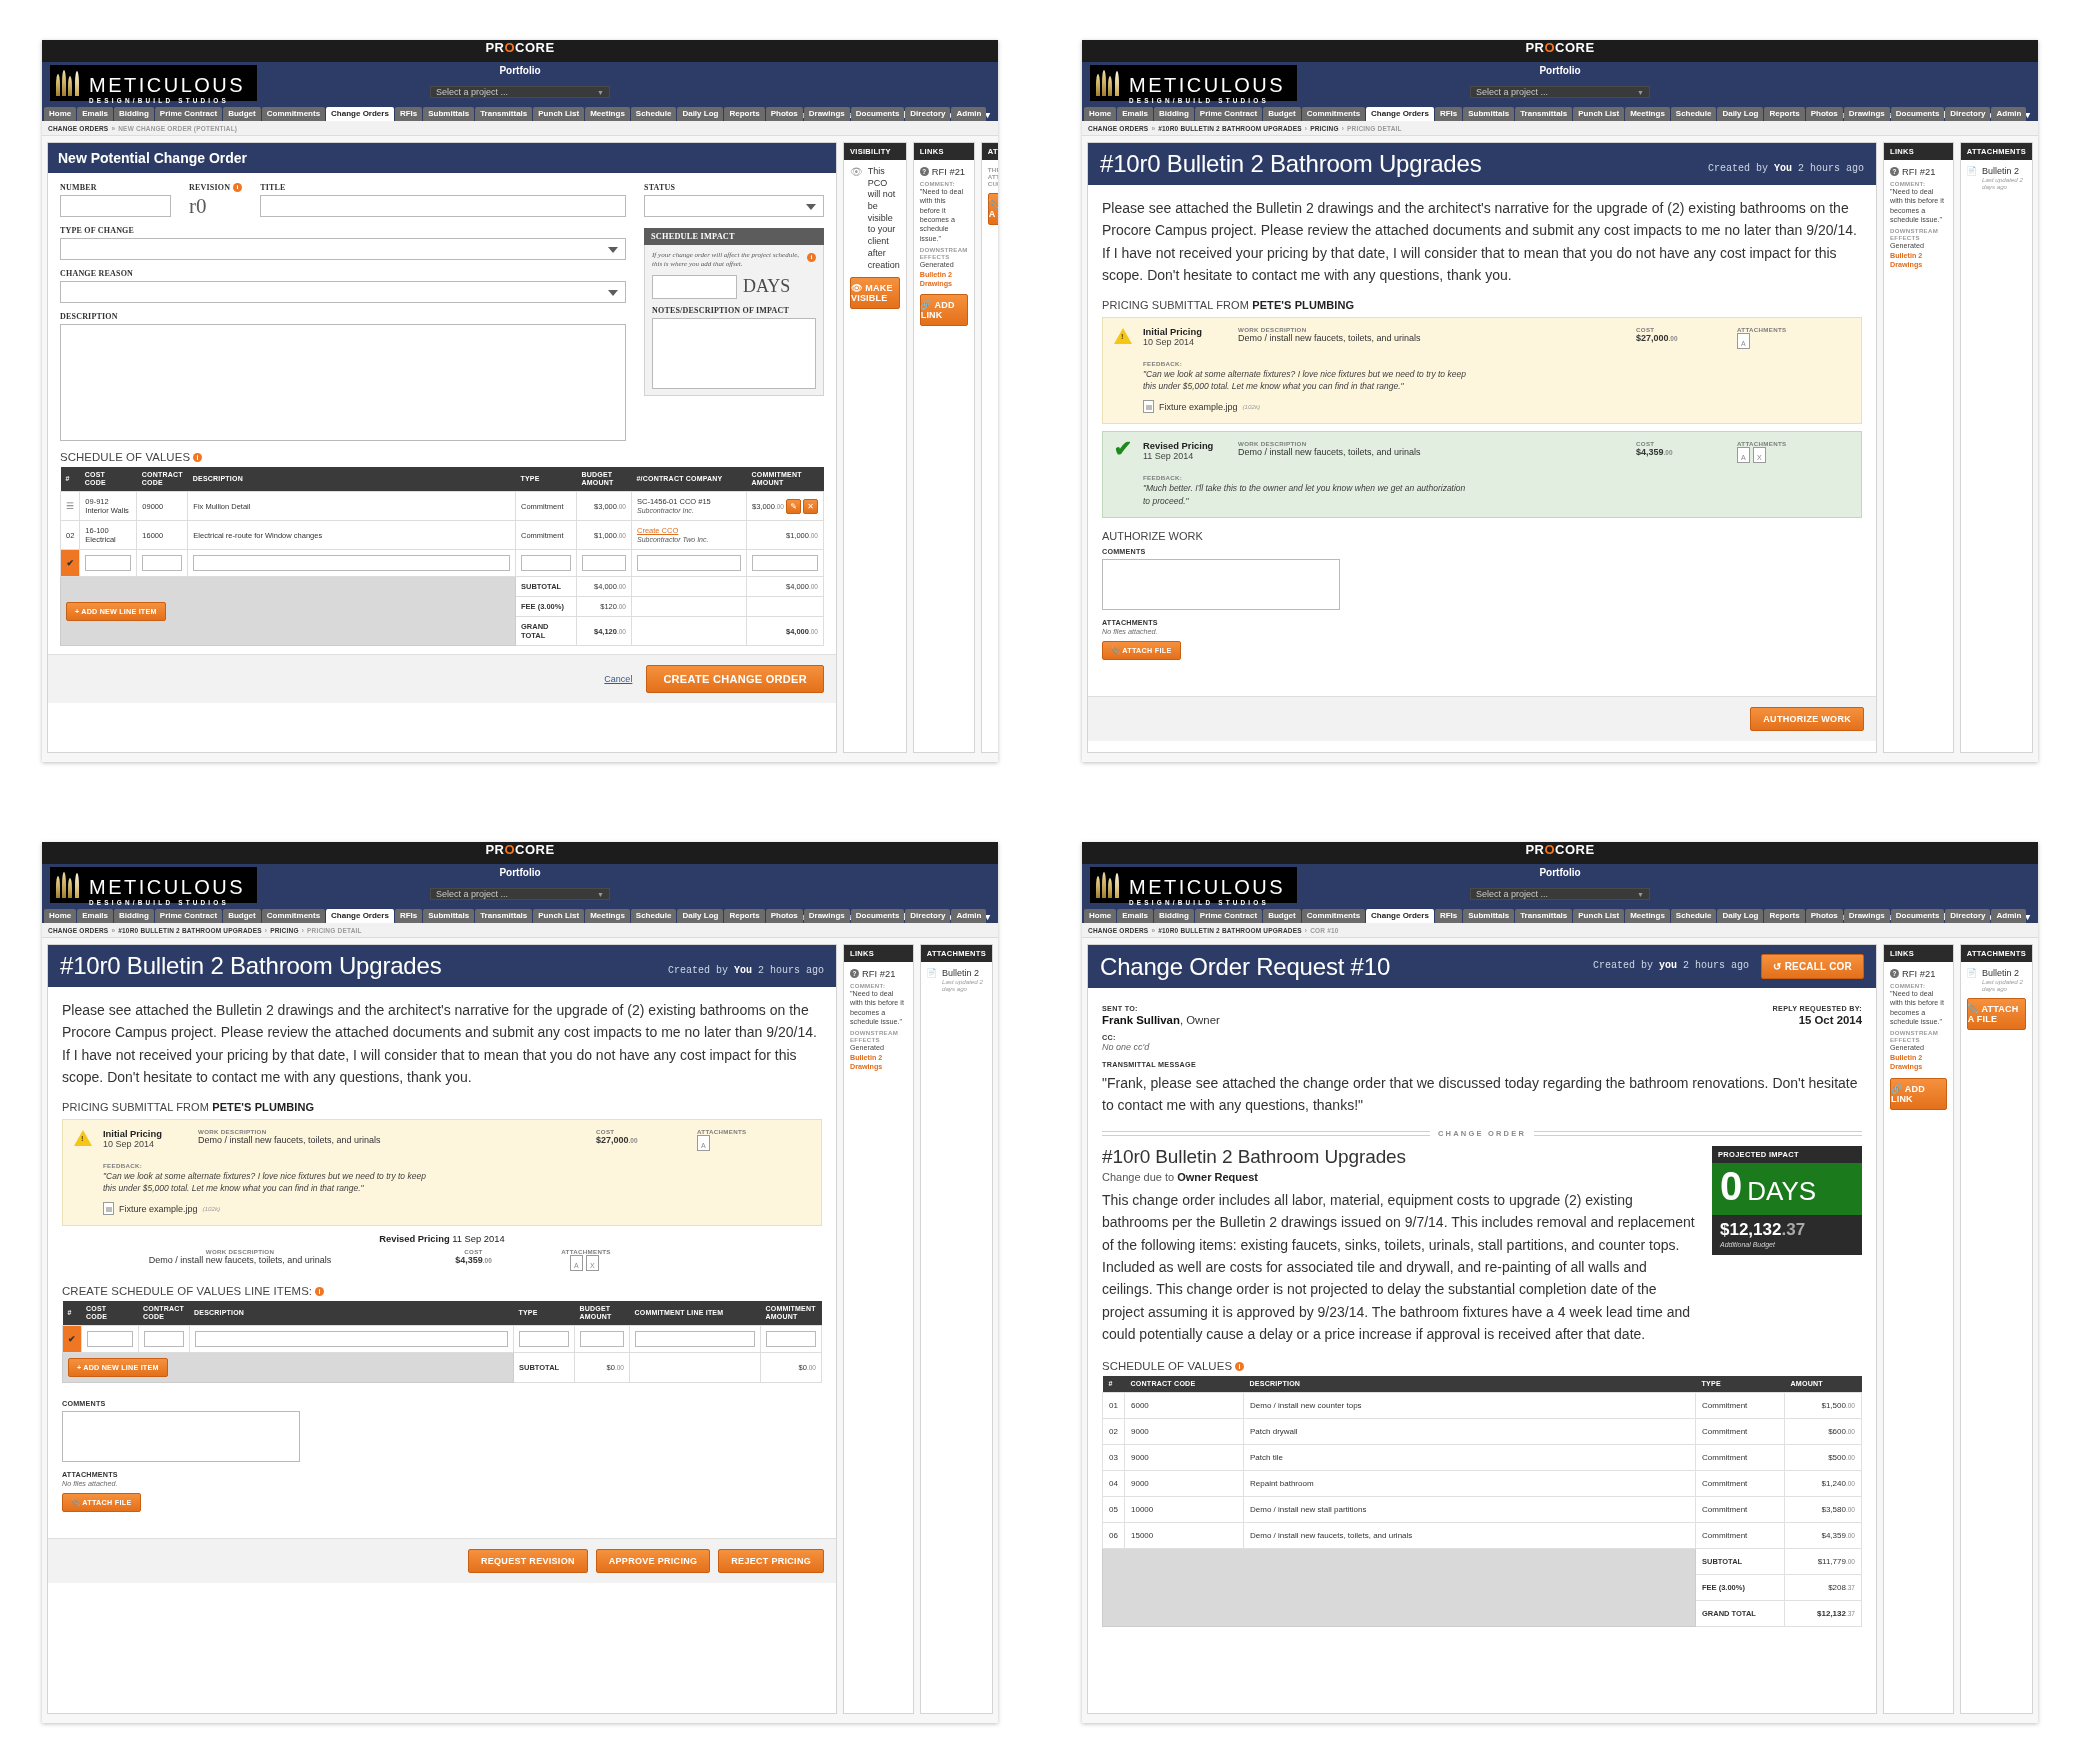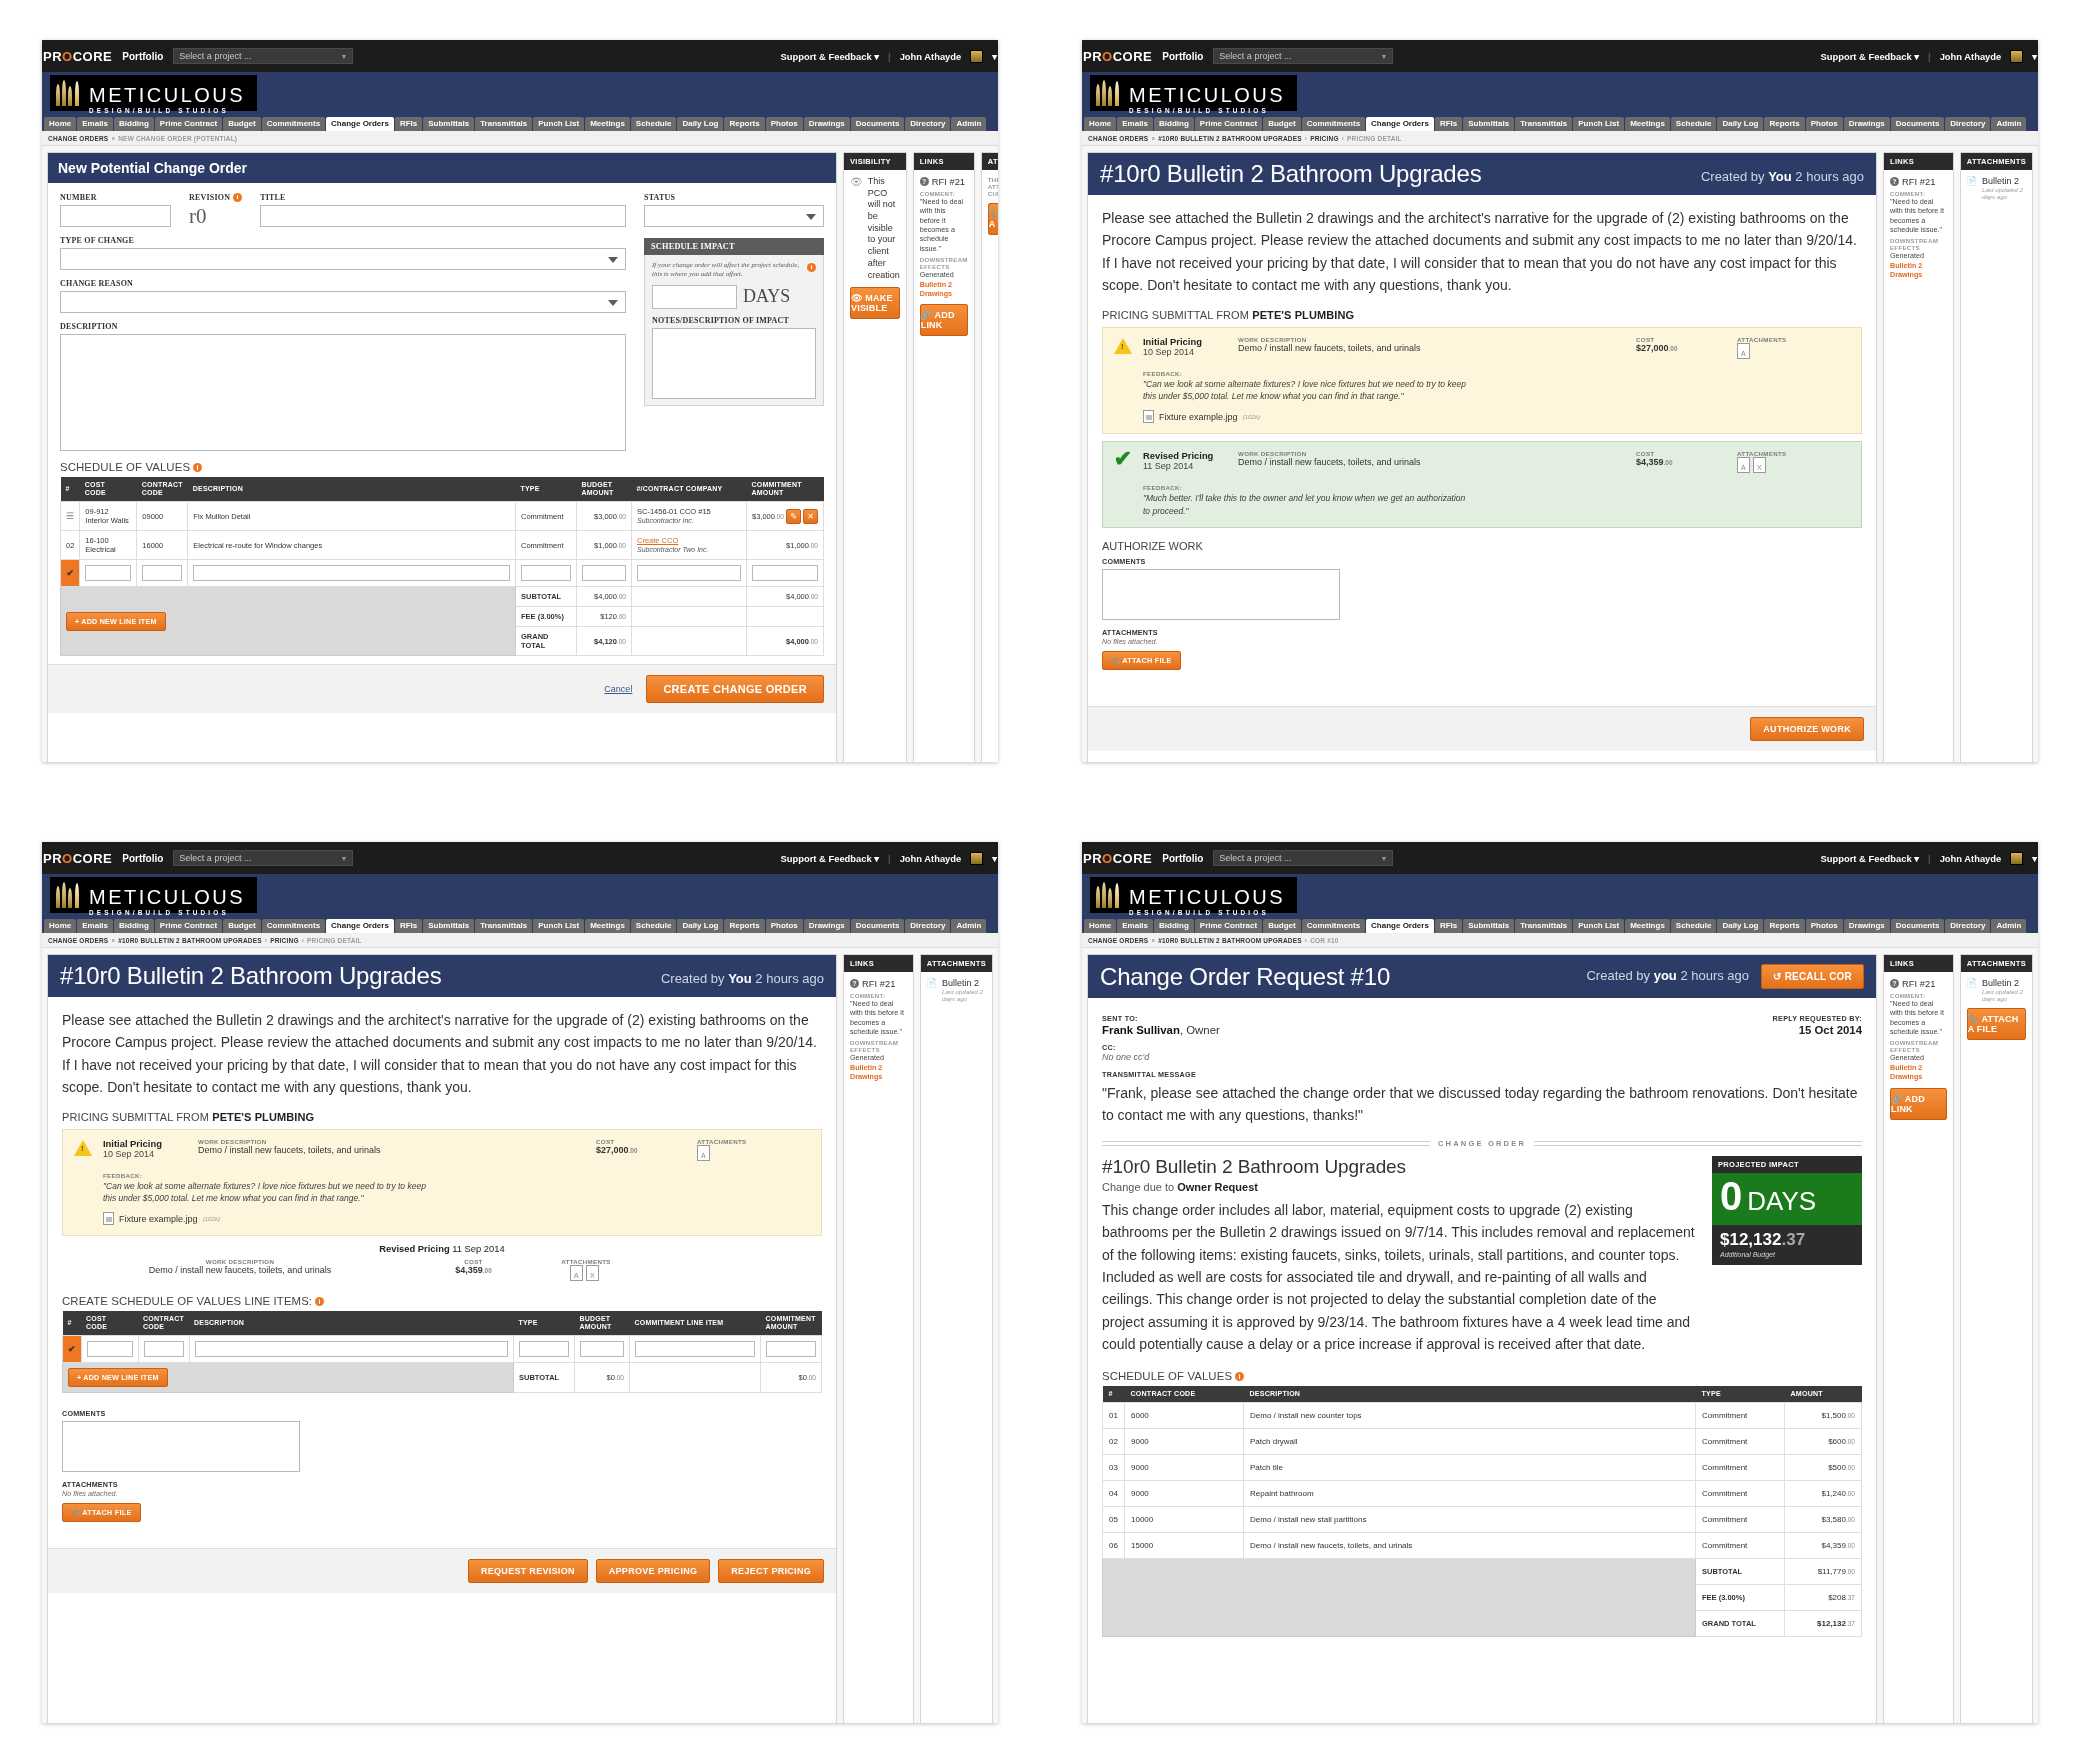--- a/index.html
+++ b/index.html
@@ -21,22 +21,22 @@
   .shot {
     position:relative;
     width:100%; height:100%;
     background:#f7f7f7;
     box-shadow:0 1px 4px rgba(0,0,0,.25);
     overflow:hidden;
   }
 
   
   .topbar {
-    height:32px; background:#1c1c1c; display:flex; align-items:center;
-    padding:0 1px; gap:10px; color:#fff; font-size:10.4px; font-weight:bold;
+    height:22px; background:#1c1c1c; display:flex; align-items:center;
+    padding:0 8px; gap:10px; color:#fff; font-size:10.4px; font-weight:bold;flex-direction:column;
   }
   .logo-procore {
     font-size:13px; font-weight:bold; letter-spacing:0.5px; color:#fff;
     font-family:"Liberation Sans", sans-serif;
   }
   .logo-procore .o-dot { color:#ef7622; }
   .tb-portfolio { font-size:10px; font-weight:bold; }
   .proj-select {
     background:#3a3a3a; border:1px solid #4a4a4a; width:180px; height:16px;
     font-size:9px; color:#c9c9c9; display:flex; align-items:center;
@@ -103,21 +103,21 @@
   
   .p-titlebar {
     background:#2c3c66; color:#fff; padding:7px 10px; font-size:14px; font-weight:bold;
   }
   .doc-titlebar {
     background:#2c3c66; color:#fff; padding:9px 12px; display:flex; align-items:flex-end;
     justify-content:space-between;
   }
   .doc-title { font-size:24px; font-weight:300; letter-spacing:-0.2px; line-height:1; }
   .doc-title .num { font-weight:300; }
-  .doc-meta { font-size:13px; color:#cfd5e4; padding-bottom:2px; }
+  .doc-meta { font-size:10px; color:#cfd5e4; padding-bottom:2px;font-family:Liberation Mono, monospace; }
   .doc-meta b { color:#fff; }
 
   
   .formarea { padding:10px 12px 8px; }
   .lbl { font-size:8px; font-weight:bold; color:#333; letter-spacing:0.2px; margin-bottom:3px; display:block; }
   .row { display:flex; gap:18px;font-family:Liberation Serif, serif; }
   .ipt {
     border:1px solid #b9b9b9; background:#fff; height:22px; width:100%;
   }
   .ipt.sm { width:111px; }

